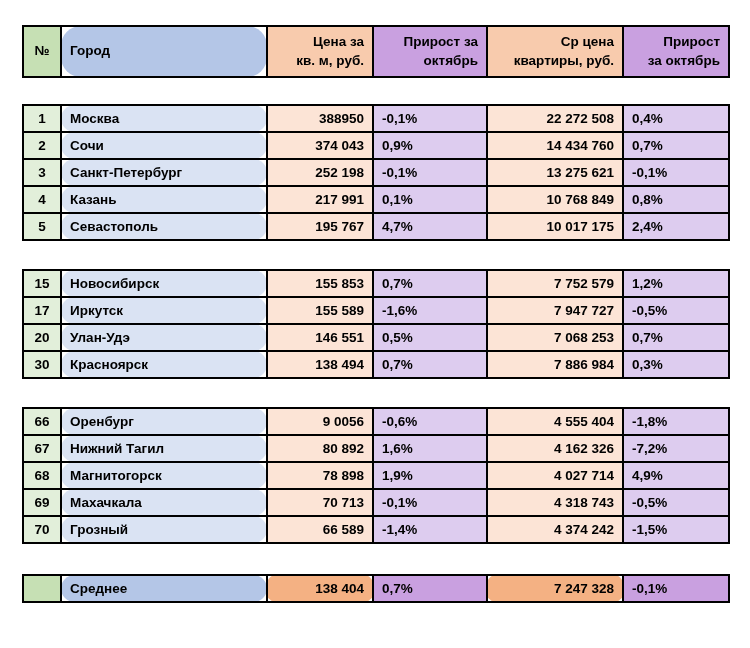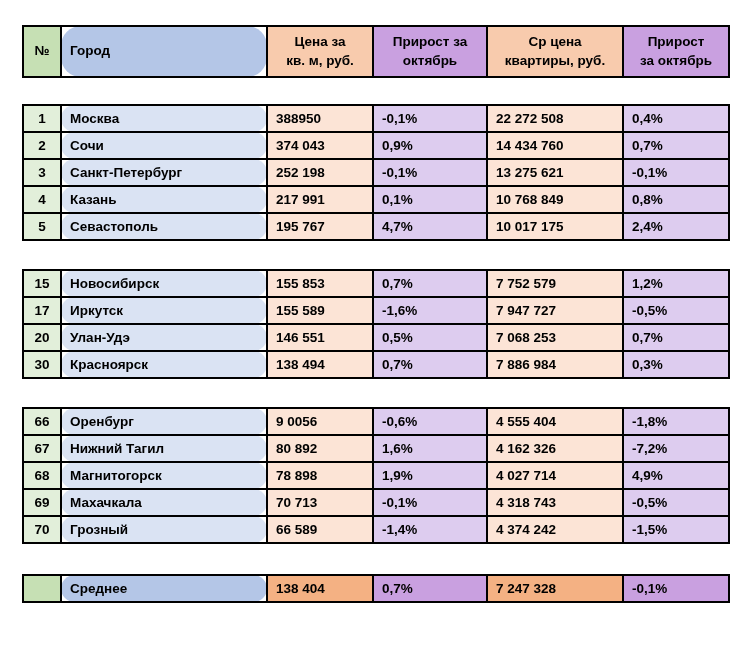--- a/index.html
+++ b/index.html
@@ -27,50 +27,50 @@
     font-size: 13.5px;
     font-weight: bold;
     padding: 0 8px;
     overflow: hidden;
     white-space: nowrap;
     vertical-align: middle;
   }
   
   td.num   { text-align: center; padding: 0 2px; }
   td.city  { text-align: left; border-radius: 20px; }
-  td.price { }
+  td.price { text-align: right; }
   td.pct   { text-align: left; }
 
   
   table.hdr td {
     height: 49px;
     white-space: pre-line;
     line-height: 1.35;
   }
-  table.hdr td.price, table.hdr td.pct { text-align: center; }
+  table.hdr td.price, table.hdr td.pct { text-align: right; }
   .hdr .num   { background: var(--green_mid,  #C6E0B4); }
   .hdr .city  { background: var(--blue_mid,   #B4C6E7); }
   .hdr .price { background: var(--orange_mid, #F8CBAD); }
   .hdr .pct   { background: var(--purple_mid, #C9A0E0); }
 
   
   table.rows { margin-top: 26px; }
   table.rows td { height: 25px; }
   .rows .num   { background: var(--green_light,  #E2EFDA); }
   .rows .city  { background: var(--blue_light,   #DAE3F3); margin-top: 45px; }
   .rows .price { background: var(--orange_light, #FCE4D6); }
   .rows .pct   { background: var(--purple_light, #DDCCEF); }
   table.rows.gap-lg { margin-top: 28px; padding-left: 32px; }
 
   
   table.avg { margin-top: 30px; }
   table.avg td { height: 25px; }
   .avg .num   { background: var(--green_mid,  #C6E0B4); }
   .avg .city  { background: var(--blue_mid,   #B4C6E7); }
-  .avg .price { background: var(--orange_strong, #F4B183); }
+  .avg .price { background: var(--orange_strong, #F4B183); border-radius: 9px; }
   .avg .pct   { background: var(--purple_mid, #C9A0E0); }
 </style>
 </head>
 <body>
 
 <div class="sheet">
 
   <table class="tbl hdr">
     <colgroup>
       <col style="width:38px">

